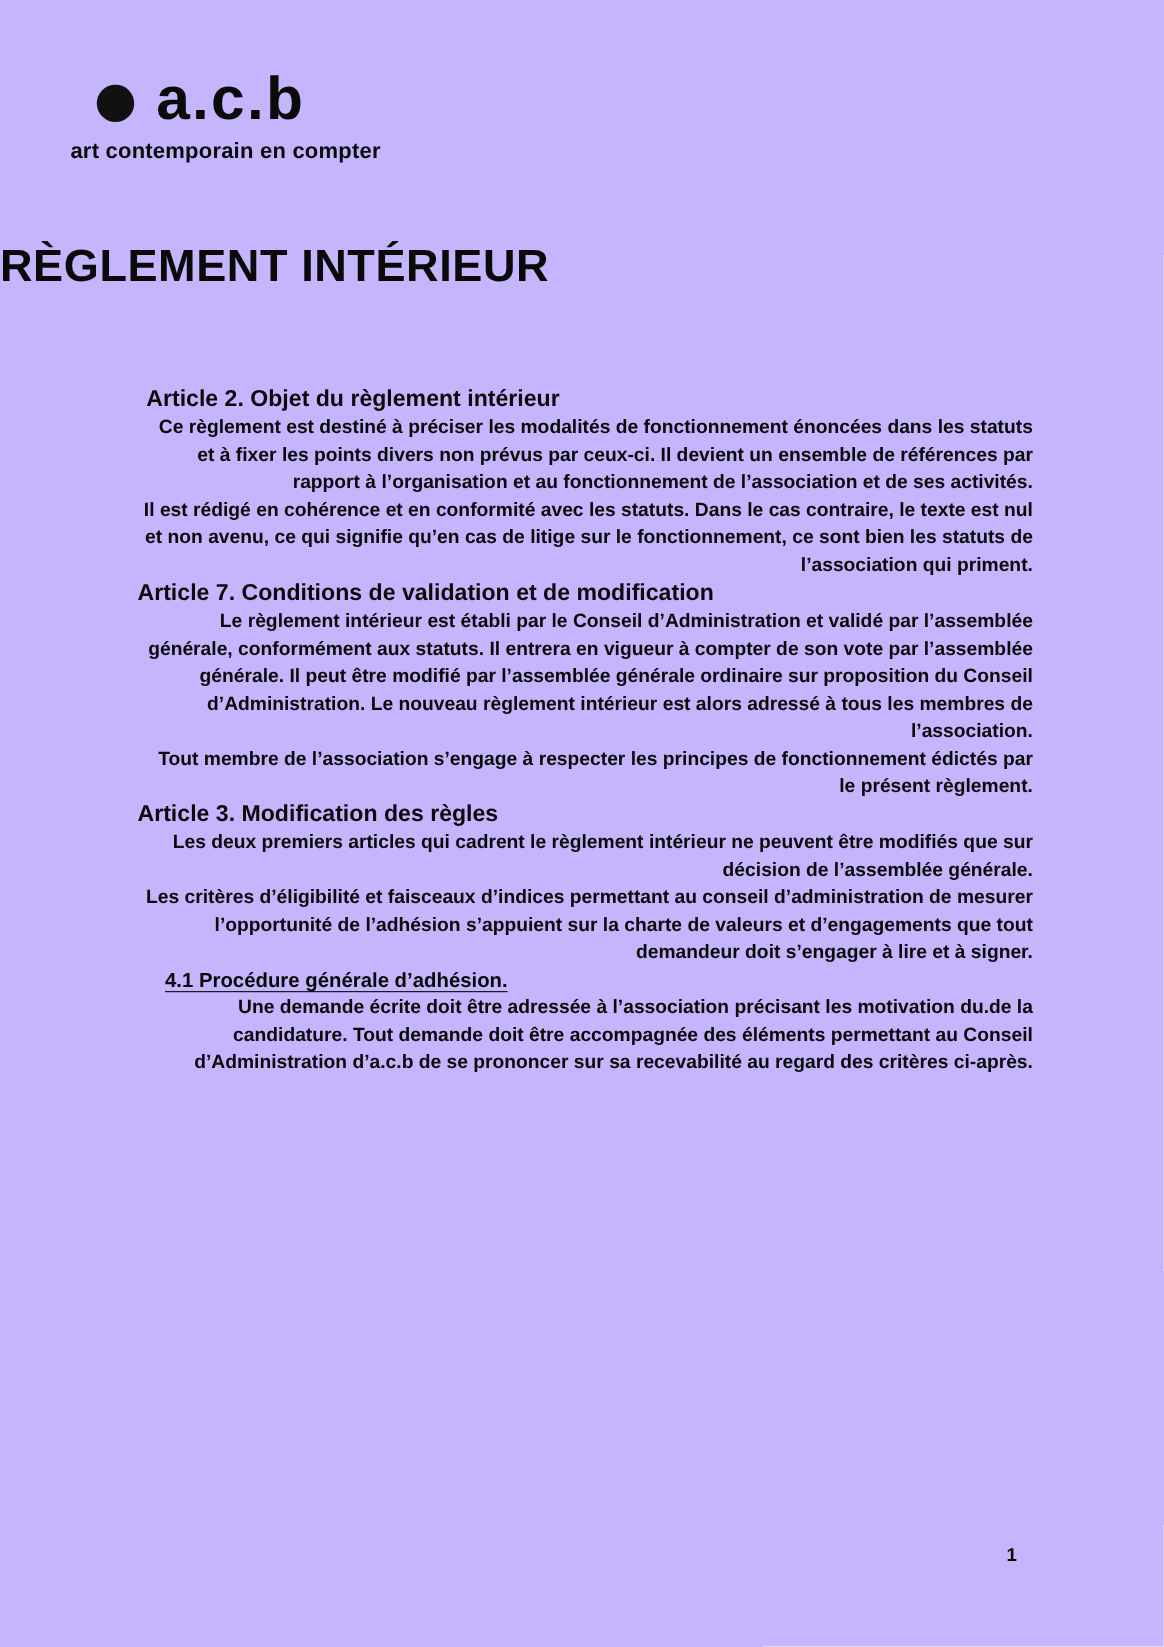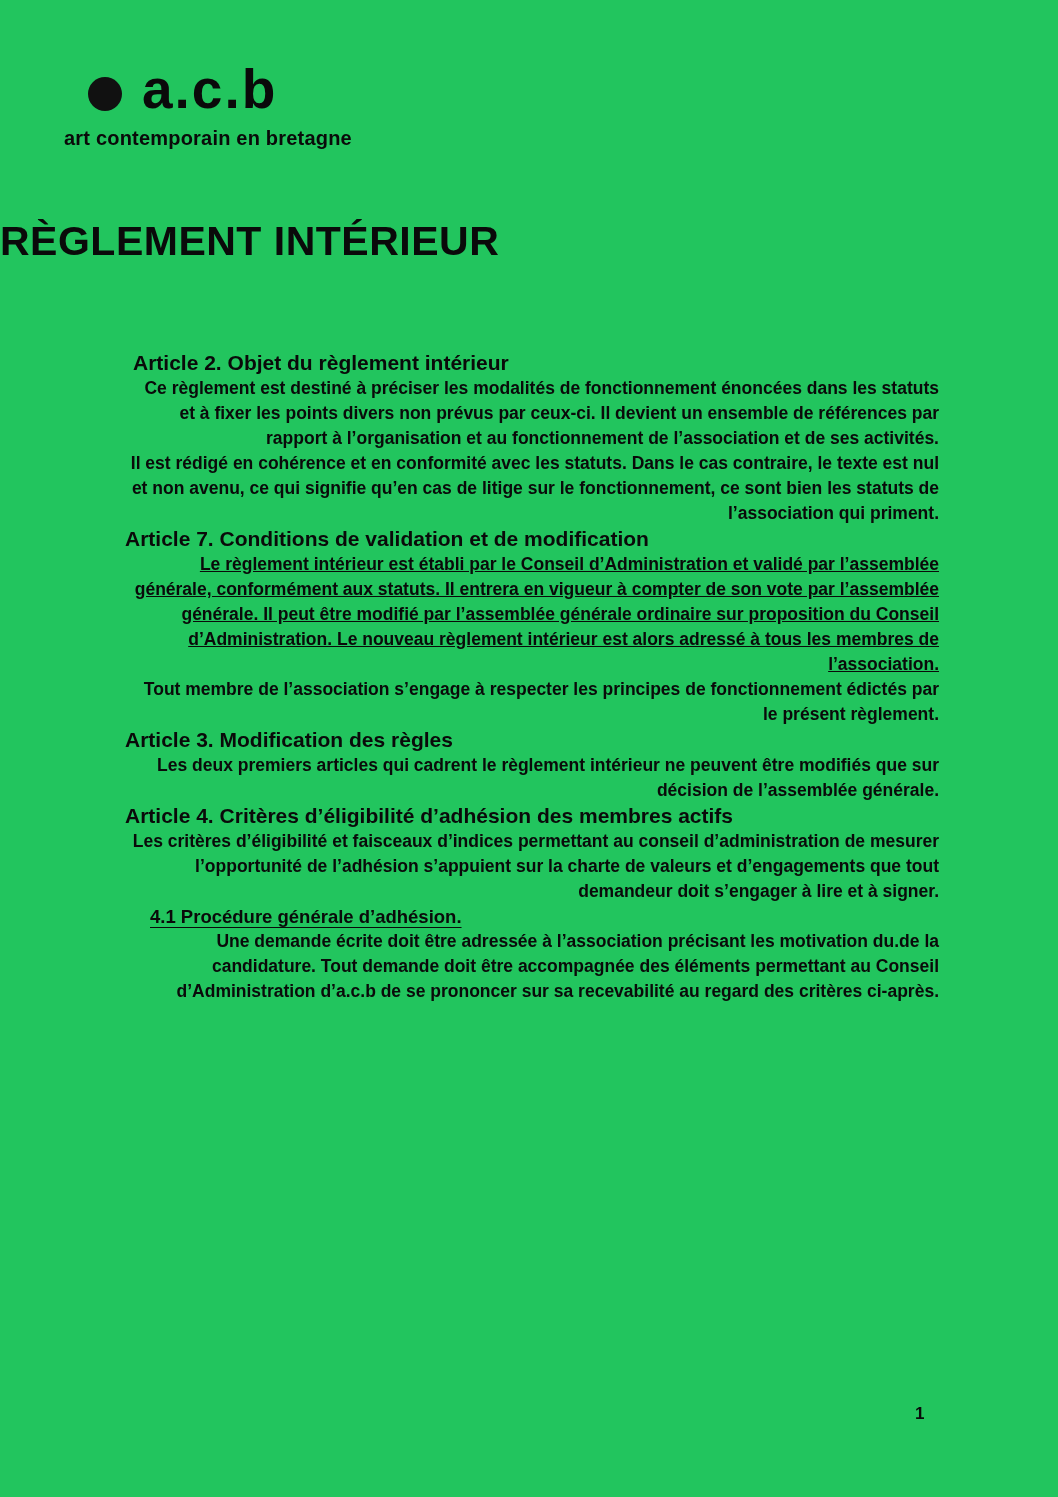--- a/index.html
+++ b/index.html
@@ -4,21 +4,21 @@
 <style>
   html, body {
     margin: 0;
     padding: 0;
     background: #ffffff;
   }
   .page {
     position: relative;
     width: 1058px;
     height: 1497px;
-    background: #22c55e;
+    background: #c4b5fd;
     color: #0a0a0a;
     font-family: "Liberation Sans", sans-serif;
     overflow: hidden;
   }
 
   
   .logo {
     position: absolute;
     top: 66px;
     left: 64px;
@@ -79,21 +79,21 @@
     margin: 0;
   }
   .content p {
     margin: 0;
     text-align: right;
   }
   .h-a1 { padding-left: 8px; }
   .p-a1-1 { margin-top: 38px; }
   .p-a1-2 { margin-top: 0; }
   .h-a2 { margin-top: 28px; }
-  .p-a2-1 { margin-top: 38px; text-decoration: underline; }
+  .p-a2-1 { margin-top: 38px; }
   .p-a2-2 { margin-top: 25px; }
   .h-a3 { margin-top: 25px; }
   .p-a3-1 { margin-top: 35px; }
   .h-a4 { margin-top: 25px; }
   .p-a4-1 { margin-top: 35px; }
   .sub-h {
     margin-left: 25px;
     font-size: 18.5px;
     font-weight: 800;
     text-decoration: underline;
@@ -113,39 +113,38 @@
 </head>
 <body>
 
 <div class="page">
 
   <div class="logo">
     <div class="logo-main">
       <span class="logo-dot"></span>
       <span class="logo-name">a.c.b</span>
     </div>
-    <div class="logo-tagline">art contemporain en bretagne</div>
+    <div class="logo-tagline">art contemporain en compter</div>
   </div>
 
   <div class="doc-title">RÈGLEMENT INTÉRIEUR</div>
 
   <div class="content">
 
     <h2 class="h-a1">Article 2. Objet du règlement intérieur</h2>
     <p class="p-a1-1">Ce règlement est destiné à préciser les modalités de fonctionnement énoncées dans les statuts et à fixer les points divers non prévus par ceux-ci. Il devient un ensemble de références par rapport à l’organisation et au fonctionnement de l’association et de ses activités.</p>
     <p class="p-a1-2">Il est rédigé en cohérence et en conformité avec les statuts. Dans le cas contraire, le texte est nul et non avenu, ce qui signifie qu’en cas de litige sur le fonctionnement, ce sont bien les statuts de l’association qui priment.</p>
 
     <h2 class="h-a2">Article 7. Conditions de validation et de modification</h2>
     <p class="p-a2-1">Le règlement intérieur est établi par le Conseil d’Administration et validé par l’assemblée générale, conformément aux statuts. Il entrera en vigueur à compter de son vote par l’assemblée générale. Il peut être modifié par l’assemblée générale ordinaire sur proposition du Conseil d’Administration. Le nouveau règlement intérieur est alors adressé à tous les membres de l’association.</p>
     <p class="p-a2-2">Tout membre de l’association s’engage à respecter les principes de fonctionnement édictés par le présent règlement.</p>
 
     <h2 class="h-a3">Article 3. Modification des règles</h2>
     <p class="p-a3-1">Les deux premiers articles qui cadrent le règlement intérieur ne peuvent être modifiés que sur décision de l’assemblée générale.</p>
 
-    <h2 class="h-a4">Article 4. Critères d’éligibilité d’adhésion des membres actifs</h2>
     <p class="p-a4-1">Les critères d’éligibilité et faisceaux d’indices permettant au conseil d’administration de mesurer l’opportunité de l’adhésion s’appuient sur la charte de valeurs et d’engagements que tout demandeur doit s’engager à lire et à signer.</p>
 
     <div class="sub-h">4.1 Procédure générale d’adhésion.</div>
     <p class="p-a4-2">Une demande écrite doit être adressée à l’association précisant les motivation du.de la candidature. Tout demande doit être accompagnée des éléments permettant au Conseil d’Administration d’a.c.b de se prononcer sur sa recevabilité au regard des critères ci-après.</p>
 
   </div>
 
   <div class="page-number">1</div>
 
 </div>

